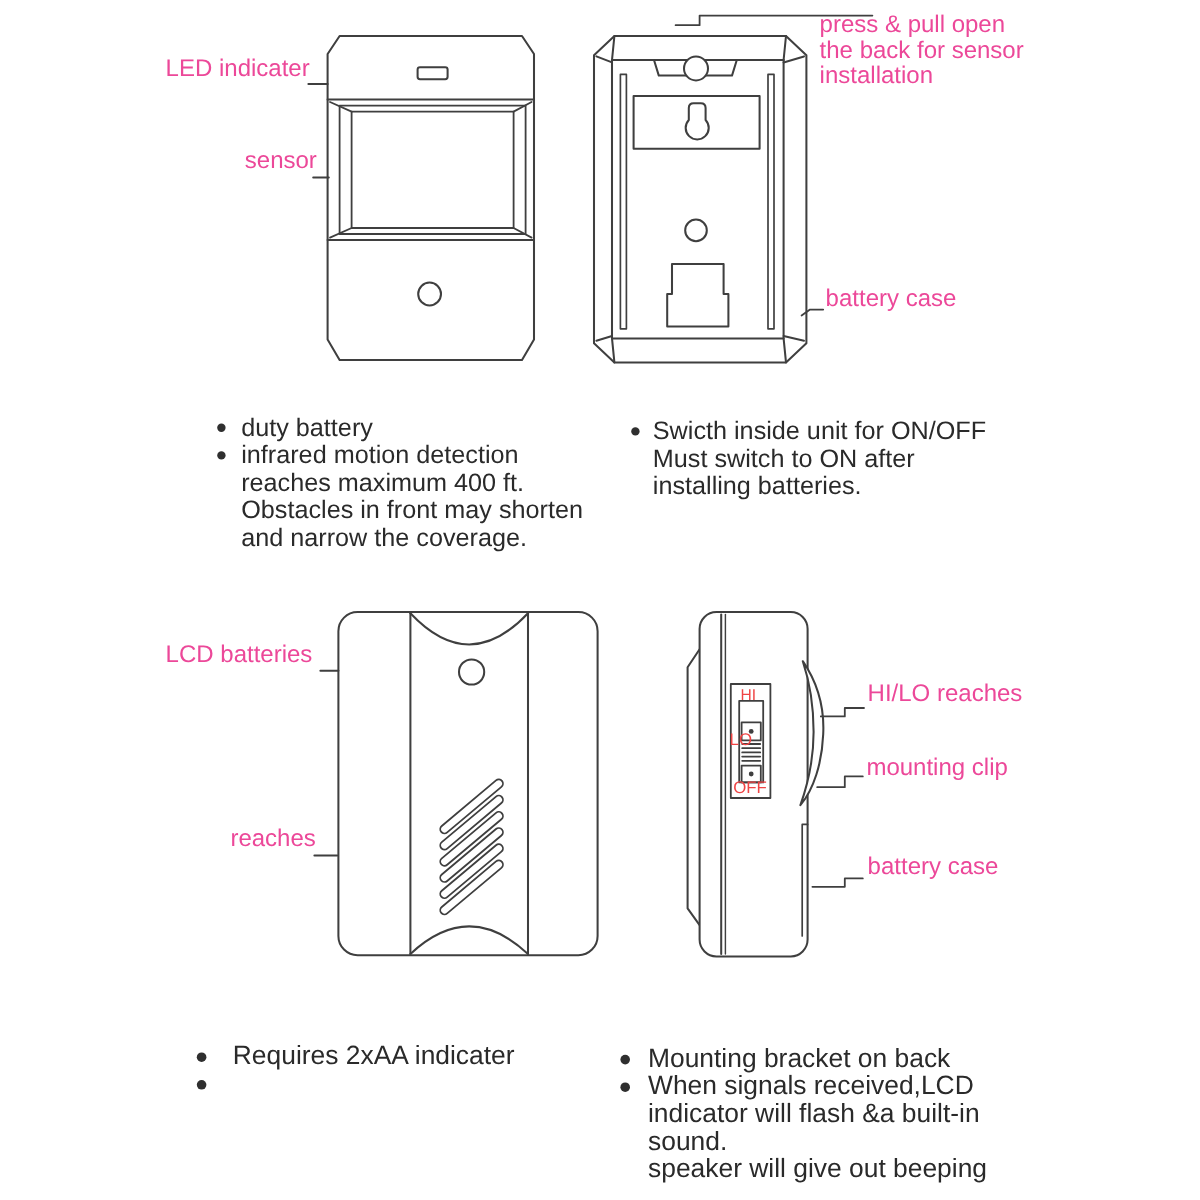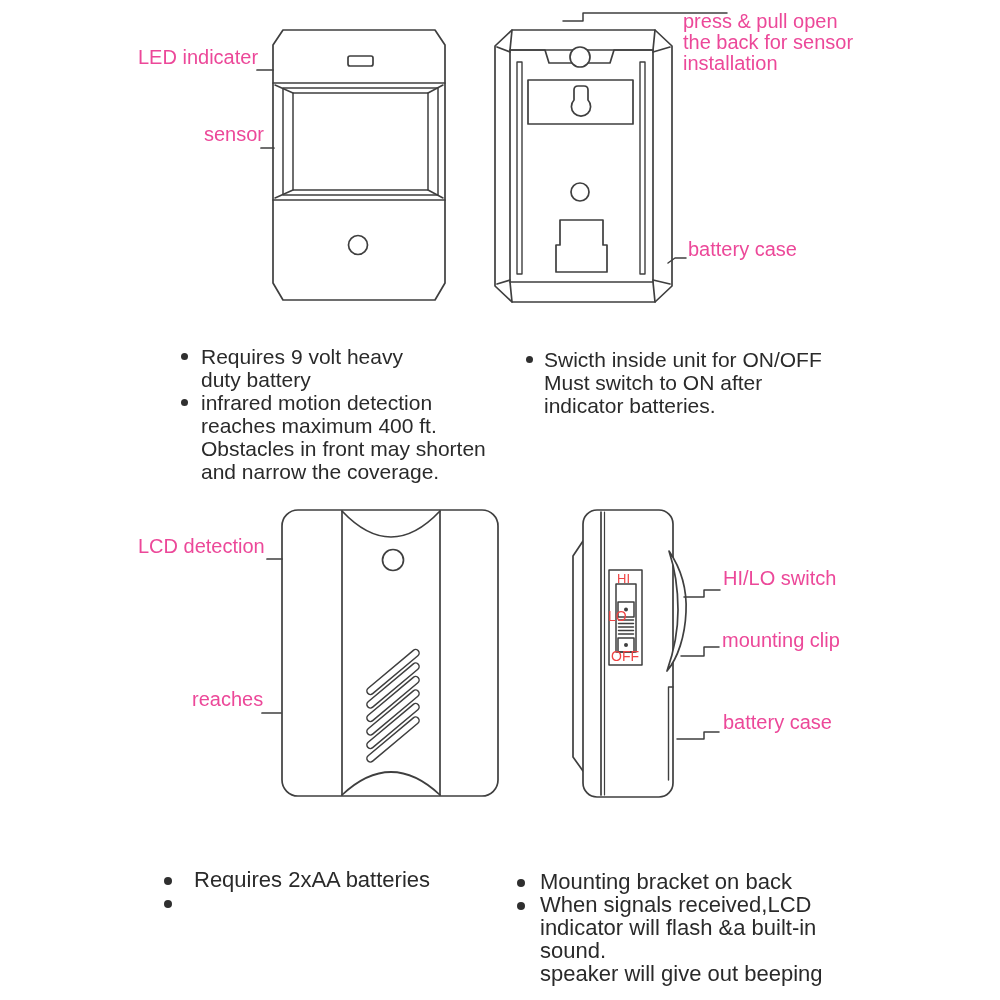--- a/index.html
+++ b/index.html
@@ -142,71 +142,70 @@
   <div class="dlabel" style="left:204px;top:123px">sensor</div>
 
   <div class="dlabel multi" style="left:683px;top:11px">
     <div>press &amp; pull open</div>
     <div>the back for sensor</div>
     <div>installation</div>
   </div>
 
   <div class="dlabel" style="left:688px;top:238px">battery case</div>
 
-  <div class="dlabel" style="left:138px;top:535px">LCD detection</div>
+  <div class="dlabel" style="left:138px;top:535px">LCD batteries</div>
 
   <div class="dlabel" style="left:192px;top:688px">reaches</div>
 
-  <div class="dlabel" style="left:723px;top:567px">HI/LO switch</div>
+  <div class="dlabel" style="left:723px;top:567px">HI/LO reaches</div>
 
   <div class="dlabel" style="left:722px;top:629px">mounting clip</div>
 
   <div class="dlabel" style="left:723px;top:711px">battery case</div>
 
   <div class="tiny" style="left:617px;top:572px">HI</div>
 
   <div class="tiny" style="left:608px;top:610px;font-size:14px">LO</div>
 
   <div class="tiny" style="left:611px;top:650px;font-size:14px">OFF</div>
 
   <div class="note-list top-notes" style="left:181px;top:345px;width:345px">
     <div class="note-item">
       <div class="dot gap13"></div>
       <div class="note-lines">
-        <div>Requires 9 volt heavy</div>
         <div>duty battery</div>
       </div>
     </div>
     <div class="note-item">
       <div class="dot gap13"></div>
       <div class="note-lines">
         <div>infrared motion detection</div>
         <div>reaches maximum 400 ft.</div>
         <div>Obstacles in front may shorten</div>
         <div>and narrow the coverage.</div>
       </div>
     </div>
   </div>
 
   <div class="note-list top-notes" style="left:526px;top:348px;width:360px">
     <div class="note-item">
       <div class="dot gap11"></div>
       <div class="note-lines">
         <div>Swicth inside unit for ON/OFF</div>
         <div>Must switch to ON after</div>
-        <div>indicator batteries.</div>
+        <div>installing batteries.</div>
       </div>
     </div>
   </div>
 
   <div class="note-list bottom-notes" style="left:164px;top:868px;width:345px">
     <div class="note-item">
       <div class="dot gap22"></div>
       <div class="note-lines">
-        <div>Requires 2xAA batteries</div>
+        <div>Requires 2xAA indicater</div>
       </div>
     </div>
     <div class="note-item">
       <div class="dot gap22"></div>
     </div>
   </div>
 
   <div class="note-list bottom-notes" style="left:517px;top:870px;width:400px">
     <div class="note-item">
       <div class="dot gap15"></div>

